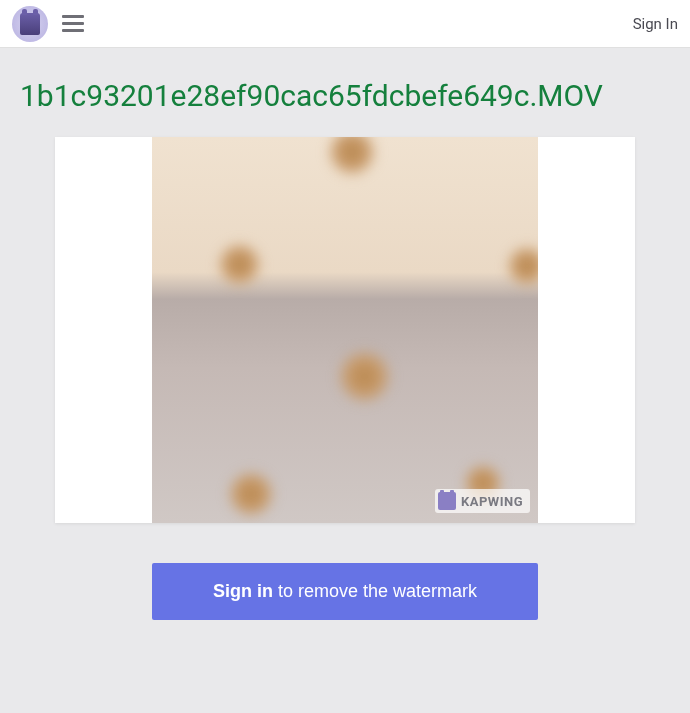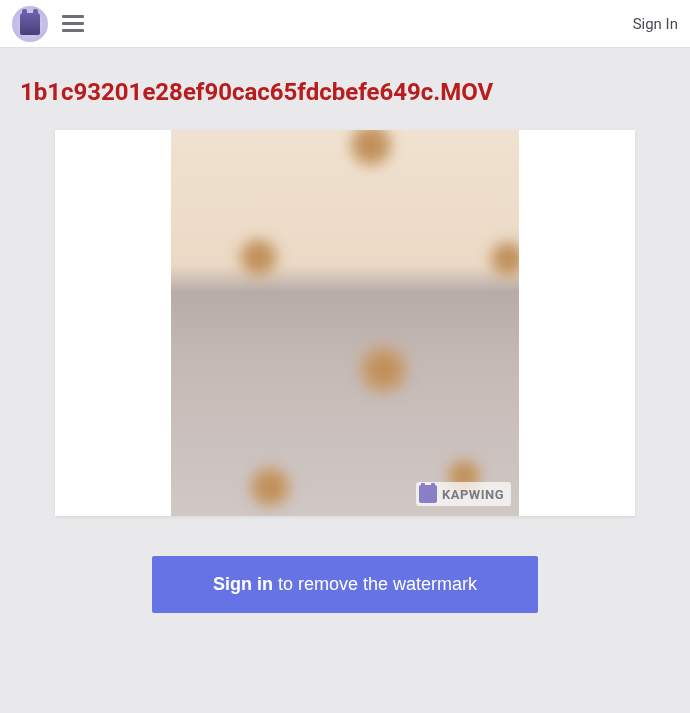--- a/index.html
+++ b/index.html
@@ -80,36 +80,36 @@
     }
     .sign-in-link {
       color: #4a4a52;
       font-size: 15px;
       cursor: pointer;
     }
     .content {
       padding: 30px 20px 0 20px;
     }
     .title {
-      color: #b91c1c;
-      font-size: 24px;
-      font-weight: 700;
+      color: #15803d;
+      font-size: 30px;
+      font-weight: 400;
       margin-bottom: 24px;
       word-break: break-all;
     }
     .video-container {
       background: #ffffff;
       padding: 0;
       display: flex;
       justify-content: center;
       margin: 0 35px;
       box-shadow: 0 1px 3px rgba(0,0,0,0.08);
     }
     .video-preview {
-      width: 348px;
+      width: 386px;
       height: 386px;
       position: relative;
       background: linear-gradient(180deg, 
         #f0e2d0 0%, 
         #ead9c5 35%, 
         #b8aca8 42%, 
         #c5b9b5 60%,
         #d0c8c5 100%);
       overflow: hidden;
     }

